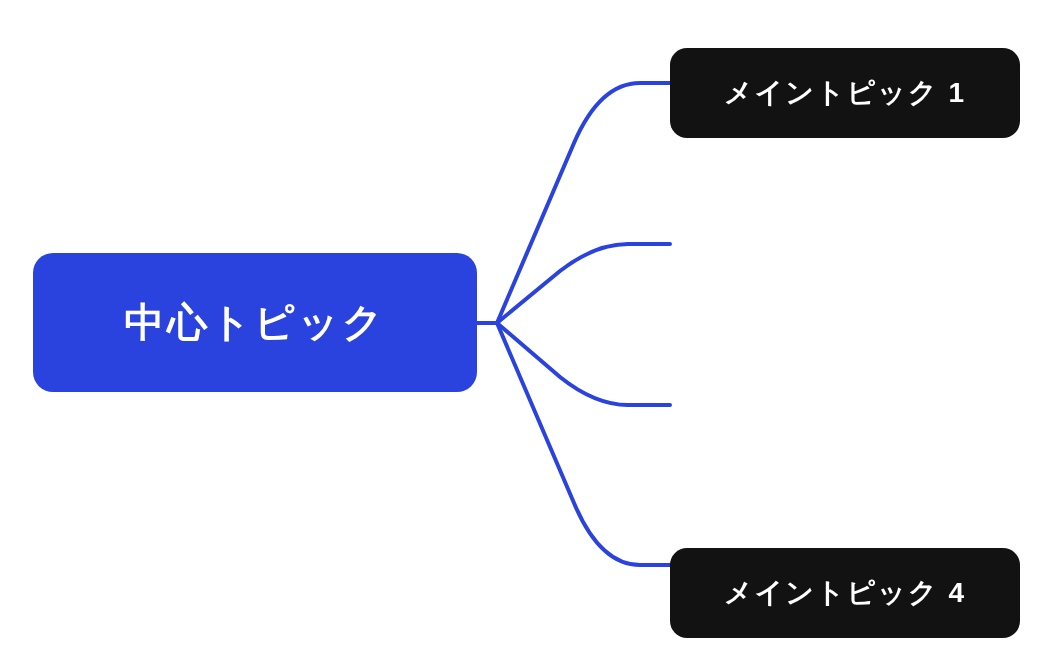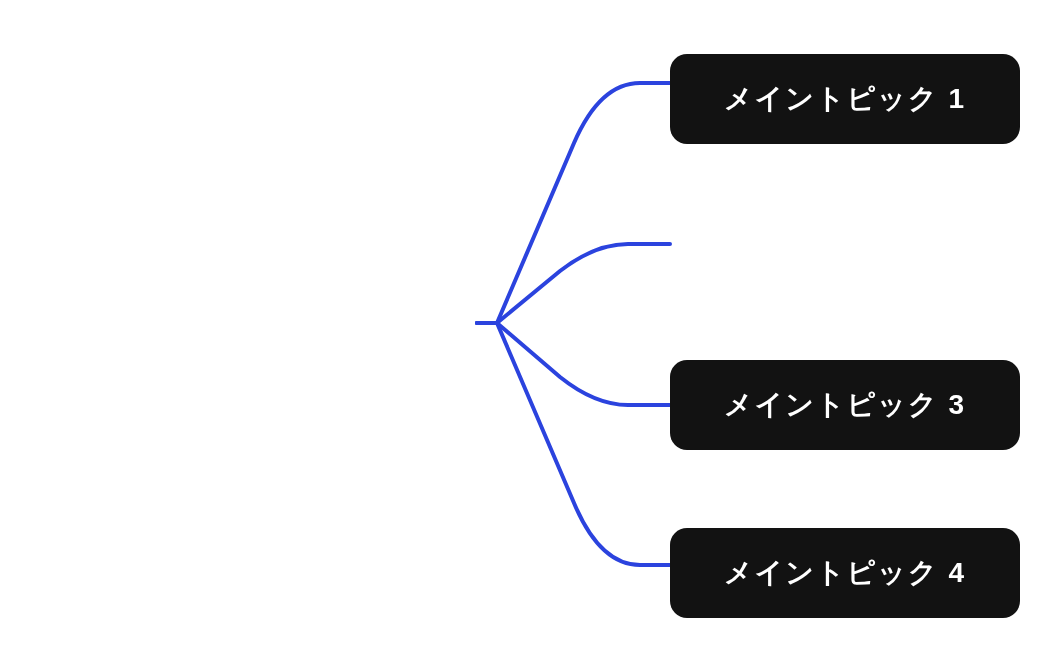--- a/index.html
+++ b/index.html
@@ -52,47 +52,47 @@
   }
   .node-branch {
     left: 670px;
     width: 350px;
     height: 90px;
     background: #121212;
     border-radius: 17px;
     font-size: 28px;
     letter-spacing: 2px;
   }
-  .node-branch.b1 { top: 54px; align-items: center; }
+  .node-branch.b1 { top: 48px; align-items: center; }
   .node-branch.b2 { top: 200px; }
   .node-branch.b3 { top: 360px; }
-  .node-branch.b4 { top: 528px; }
+  .node-branch.b4 { top: 548px; }
   .node-label {
     pointer-events: none;
   }
 </style>
 </head>
 <body>
 
 <div class="stage">
 
   <svg class="connectors" viewBox="0 0 1049 650" xmlns="http://www.w3.org/2000/svg" aria-hidden="true">
     <path d="M477,323 L497,323 L574,143 Q600,83 640,83 L670,83"></path>
     <path d="M477,323 L497,323 L560,271 Q595,244 628,244 L670,244"></path>
     <path d="M477,323 L497,323 L560,377 Q595,405 628,405 L670,405"></path>
     <path d="M477,323 L497,323 L574,503 Q600,565 640,565 L670,565"></path>
   </svg>
 
+  <div class="node node-center">
+    <span class="node-label">中心トピック</span>
+  </div>
 
   <div class="node node-branch b1">
     <span class="node-label">メイントピック 1</span>
   </div>
 
 
-  <div class="node node-branch b3">
-    <span class="node-label">メイントピック 3</span>
-  </div>
 
   <div class="node node-branch b4">
     <span class="node-label">メイントピック 4</span>
   </div>
 
 </div>
 
 </body></html>

